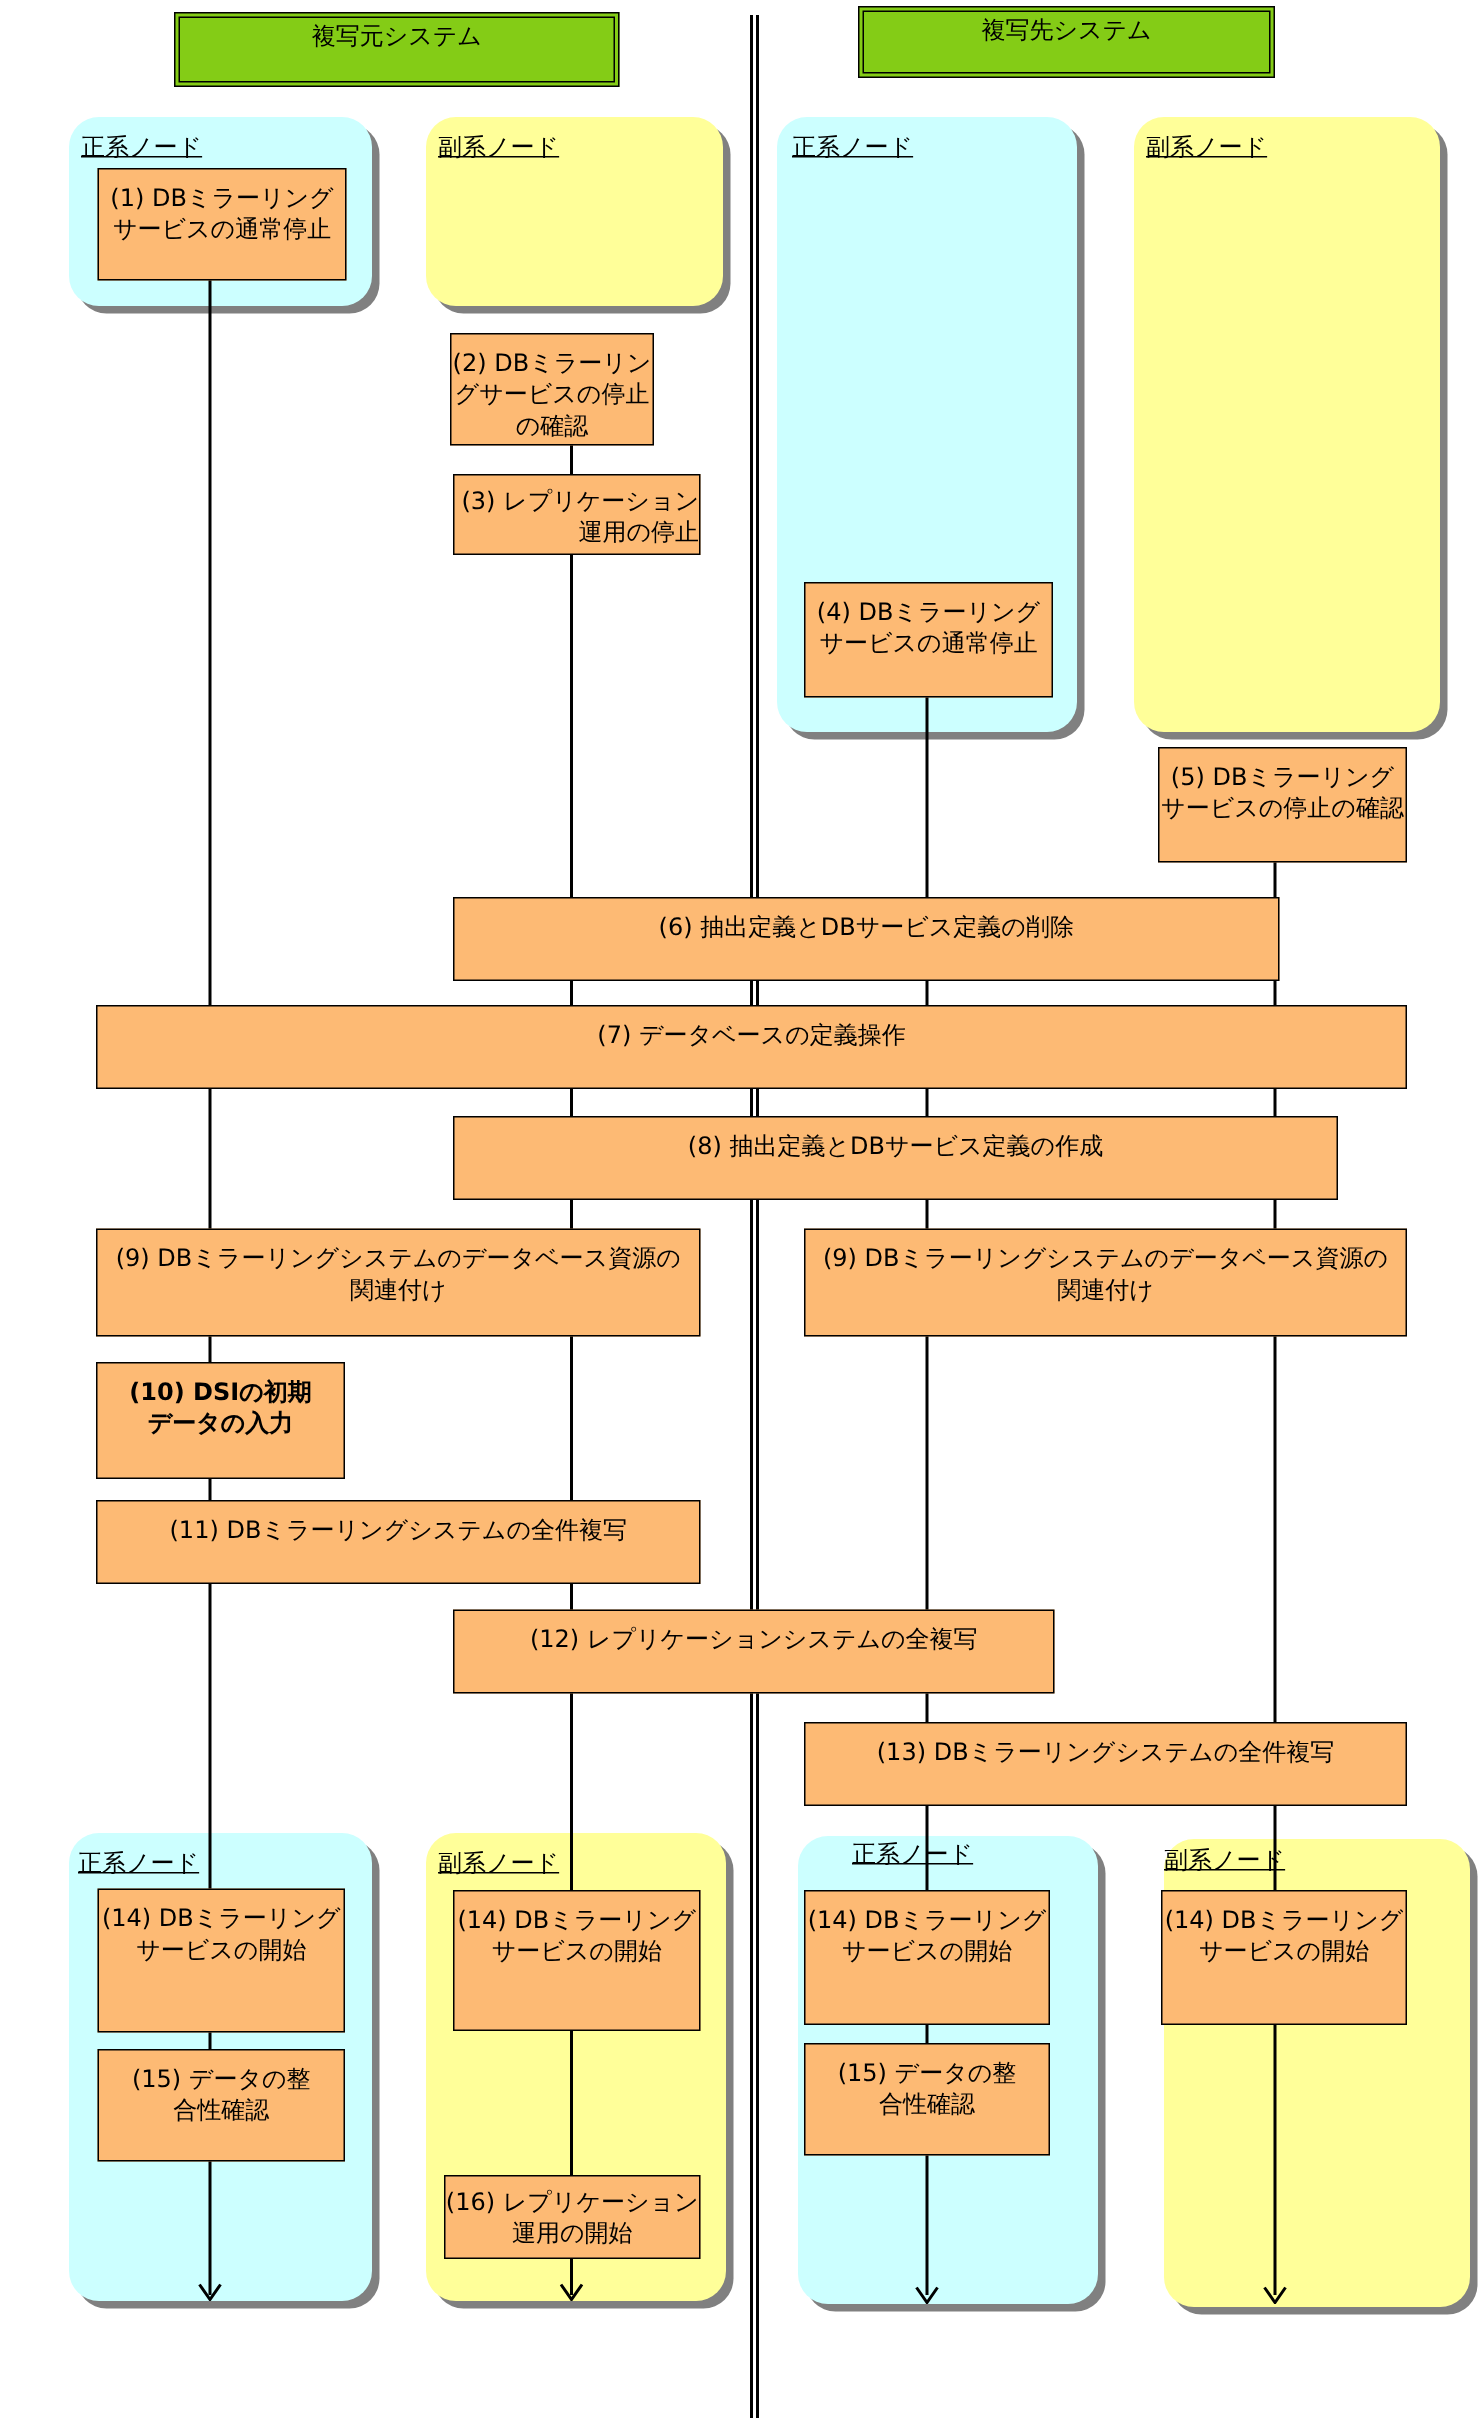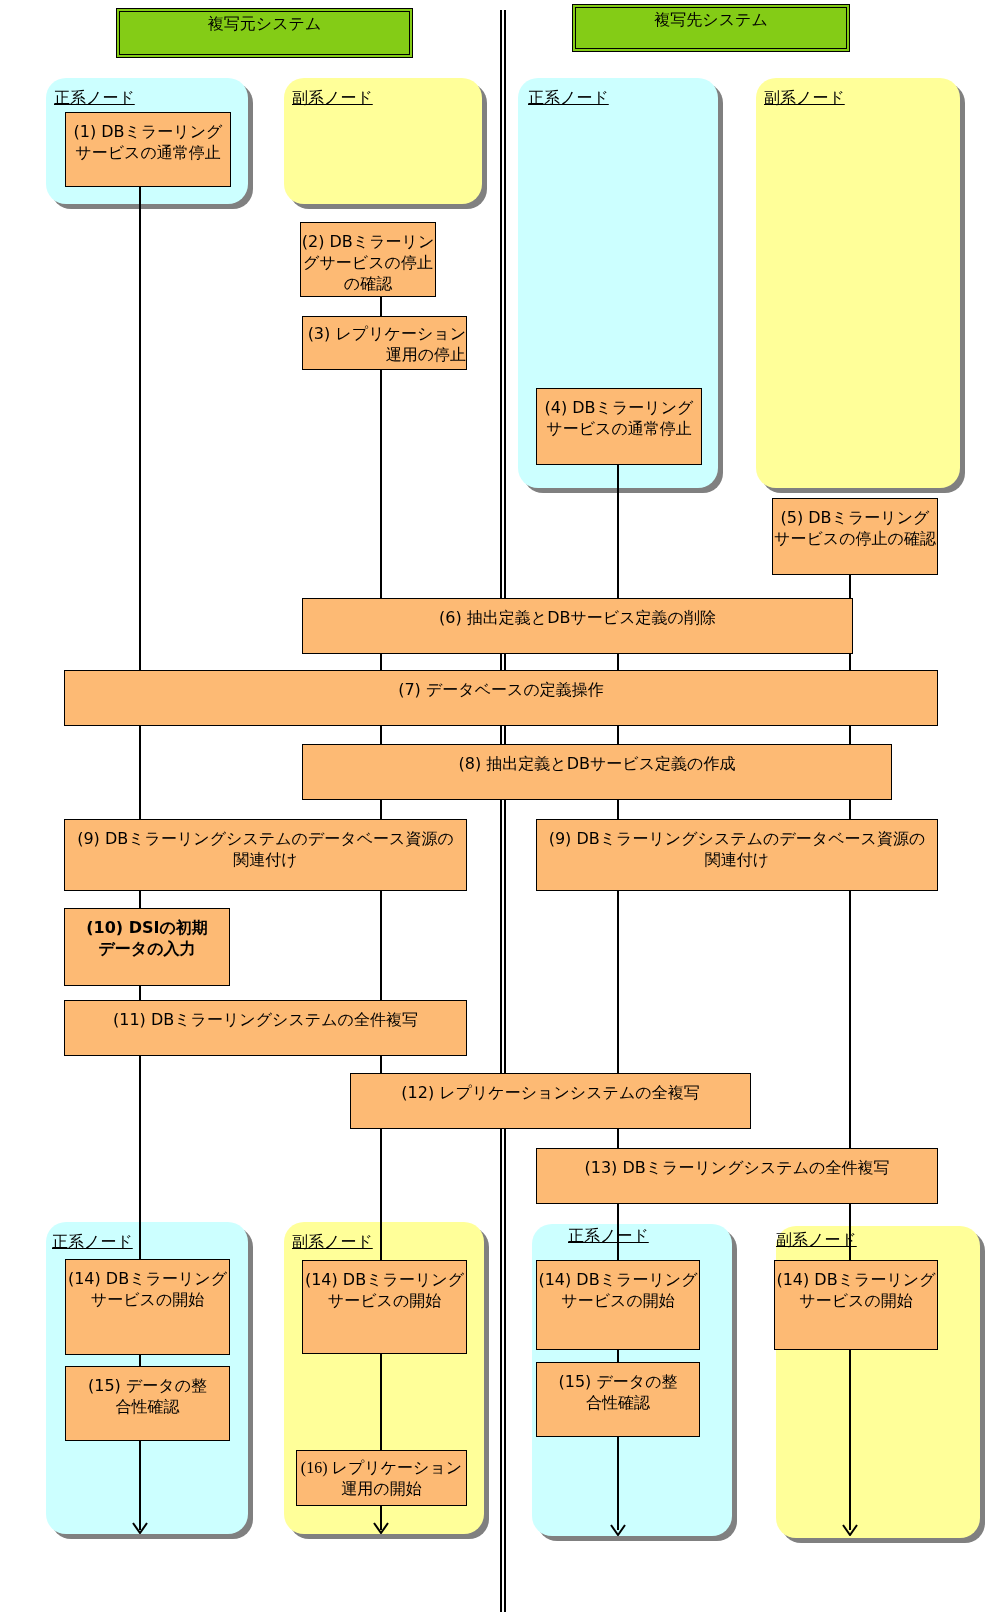--- a/index.html
+++ b/index.html
@@ -76,21 +76,21 @@
 <div class="step" style="left:302px; top:316px; width:165px; height:54px; padding-top:6px;text-align:right;">(3) レプリケーション運用の停止</div>
 <div class="step" style="left:536px; top:388px; width:166px; height:77px;">(4) DBミラーリングサービスの通常停止</div>
 <div class="step" style="left:772px; top:498px; width:166px; height:77px;">(5) DBミラーリングサービスの停止の確認</div>
 <div class="step" style="left:302px; top:598px; width:551px; height:56px;">(6) 抽出定義とDBサービス定義の削除</div>
 <div class="step" style="left:64px; top:670px; width:874px; height:56px;">(7) データベースの定義操作</div>
 <div class="step" style="left:302px; top:744px; width:590px; height:56px;">(8) 抽出定義とDBサービス定義の作成</div>
 <div class="step" style="left:64px; top:819px; width:403px; height:72px; padding-left:10px; padding-right:10px;">(9) DBミラーリングシステムのデータベース資源の関連付け</div>
 <div class="step" style="left:536px; top:819px; width:402px; height:72px; padding-left:10px; padding-right:10px;">(9) DBミラーリングシステムのデータベース資源の関連付け</div>
 <div class="step" style="left:64px; top:908px; width:166px; height:78px; padding-left:18px; padding-right:18px;font-weight:bold;">(10) DSIの初期データの入力</div>
 <div class="step" style="left:64px; top:1000px; width:403px; height:56px;">(11) DBミラーリングシステムの全件複写</div>
-<div class="step" style="left:302px; top:1073px; width:401px; height:56px;margin-left:48px;">(12) レプリケーションシステムの全複写</div>
+<div class="step" style="left:302px; top:1073px; width:401px; height:56px;">(12) レプリケーションシステムの全複写</div>
 <div class="step" style="left:536px; top:1148px; width:402px; height:56px;">(13) DBミラーリングシステムの全件複写</div>
 <div class="step" style="left:65px; top:1259px; width:165px; height:96px;">(14) DBミラーリングサービスの開始</div>
 <div class="step" style="left:302px; top:1260px; width:165px; height:94px;">(14) DBミラーリングサービスの開始</div>
 <div class="step" style="left:536px; top:1260px; width:164px; height:90px;">(14) DBミラーリングサービスの開始</div>
 <div class="step" style="left:774px; top:1260px; width:164px; height:90px;">(14) DBミラーリングサービスの開始</div>
 <div class="step" style="left:65px; top:1366px; width:165px; height:75px; padding-left:14px; padding-right:14px;">(15) データの整合性確認</div>
 <div class="step" style="left:536px; top:1362px; width:164px; height:75px; padding-left:14px; padding-right:14px;">(15) データの整合性確認</div>
-<div class="step" style="left:296px; top:1450px; width:171px; height:56px; padding-top:6px;font-family:Liberation Serif, serif;">(16) レプリケーション運用の開始</div>
+<div class="step" style="left:296px; top:1450px; width:171px; height:56px; padding-top:6px;">(16) レプリケーション運用の開始</div>
 
 </body></html>

